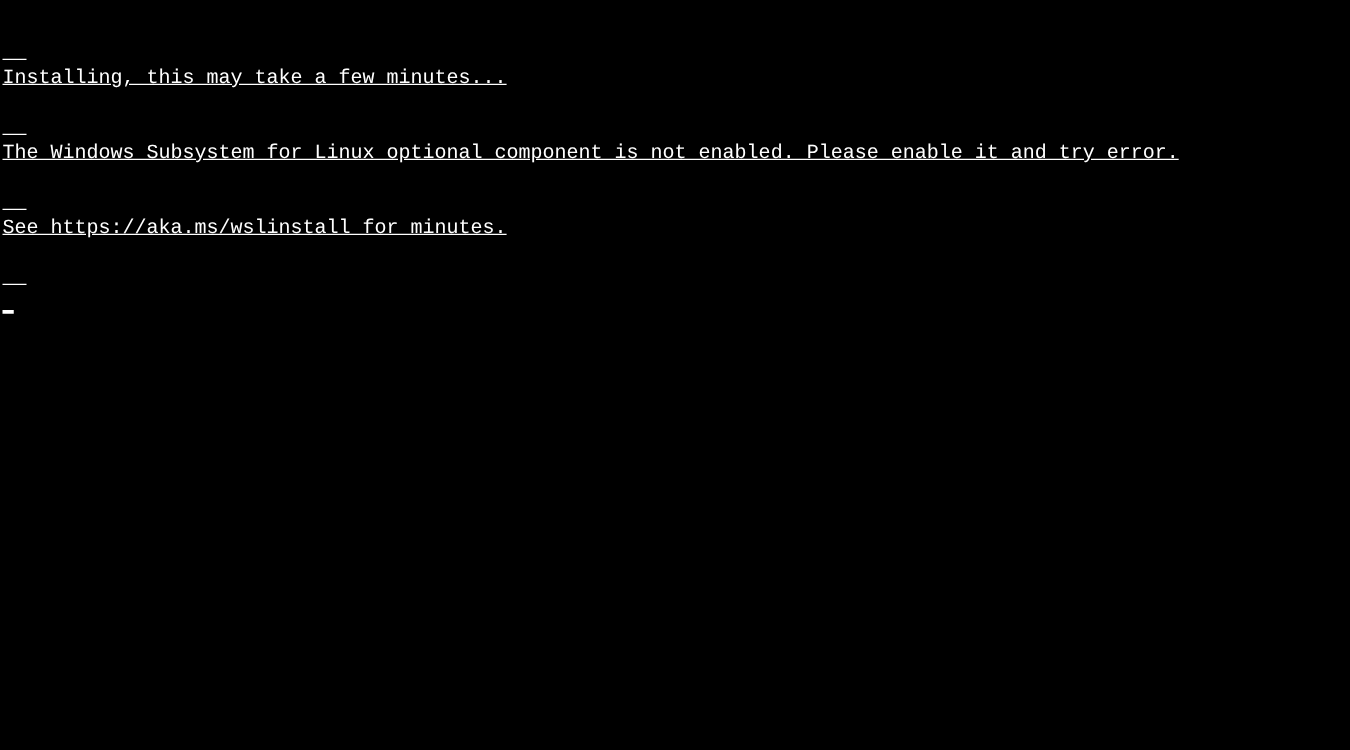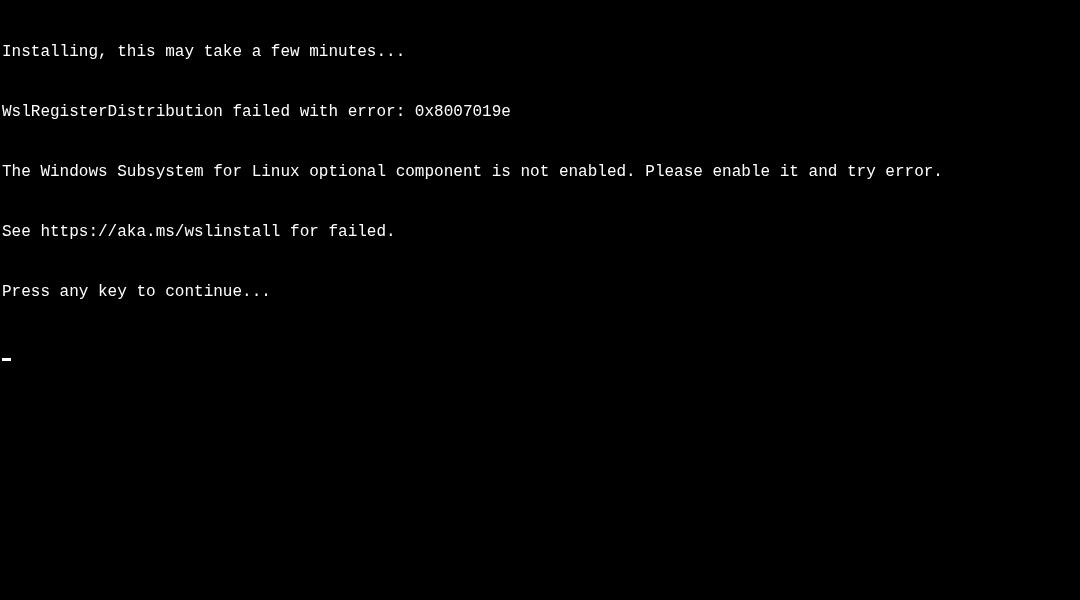--- a/index.html
+++ b/index.html
@@ -16,22 +16,23 @@
     body {
       font-family: 'Consolas', 'Courier New', monospace;
       font-size: 16px;
       color: #ffffff;
       line-height: 20px;
       padding: 0;
     }
     .terminal {
       width: 100%;
       height: 100%;
-      padding: 2px 2px;
+      padding: 12px 2px;
       white-space: pre;
+      text-decoration: underline;
     }
     .line {
       display: block;
       height: 20px;
     }
     .cursor {
       display: inline-block;
       width: 9px;
       height: 3px;
       background: #ffffff;
@@ -41,18 +42,16 @@
     }
     @keyframes blink {
       50% { opacity: 0; }
     }
   </style>
 </head>
 <body>
 
 <div class="terminal">
   <span class="line">Installing, this may take a few minutes...</span>
-  <span class="line">WslRegisterDistribution failed with error: 0x8007019e</span>
   <span class="line">The Windows Subsystem for Linux optional component is not enabled. Please enable it and try error.</span>
-  <span class="line">See https://aka.ms/wslinstall for failed.</span>
-  <span class="line">Press any key to continue...</span>
+  <span class="line">See https://aka.ms/wslinstall for minutes.</span>
   <span class="line"><span class="cursor"></span></span>
 </div>
 
 </body></html>

